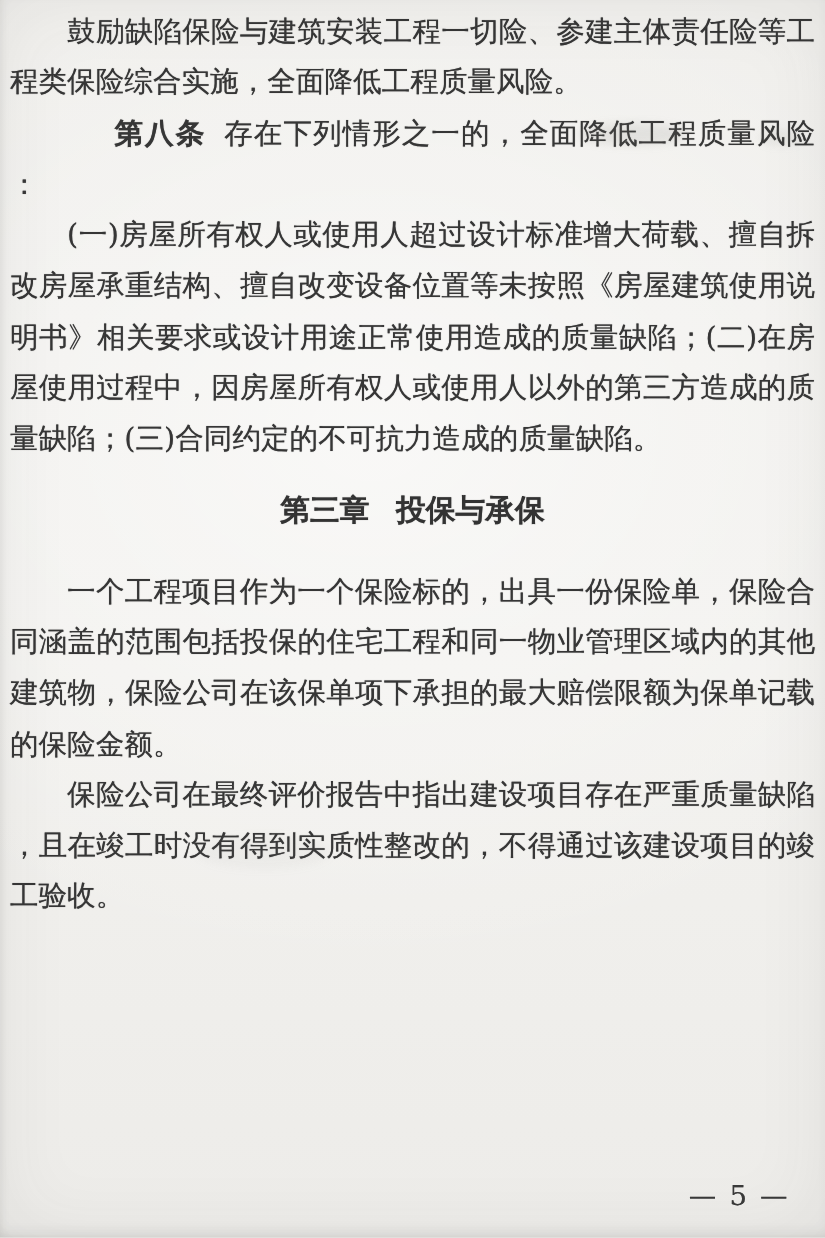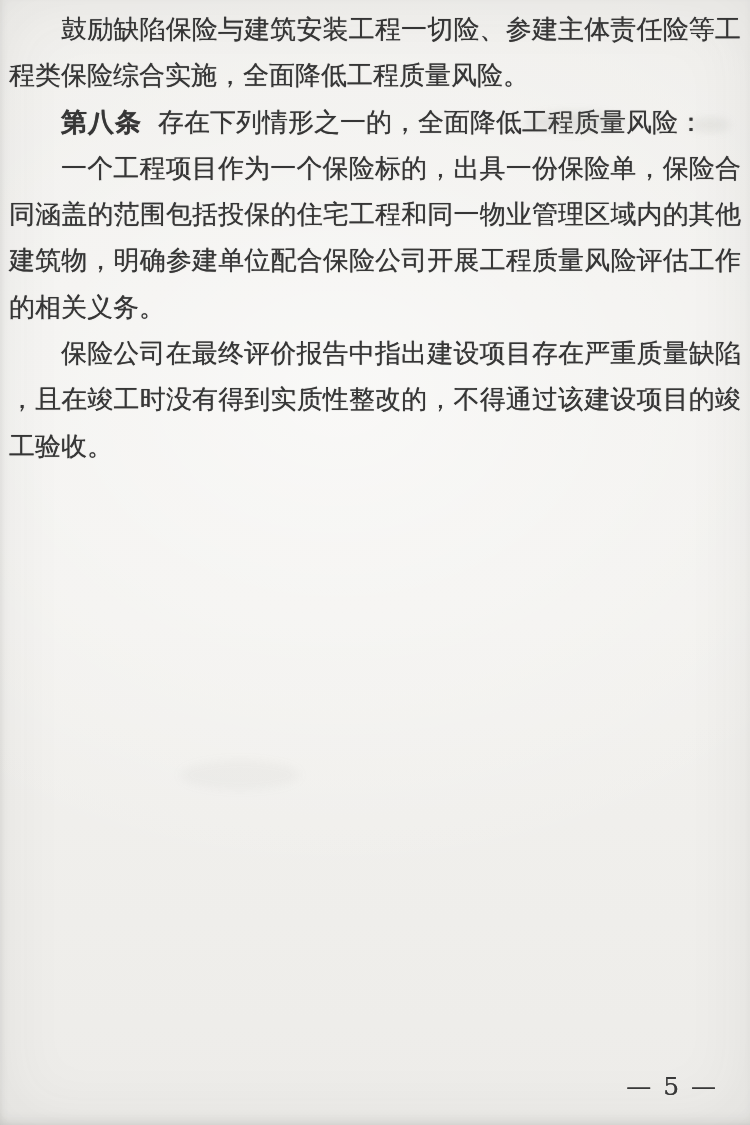--- a/index.html
+++ b/index.html
@@ -50,20 +50,21 @@
     color: #363636;
     text-shadow: 0 0 0.7px rgba(45,45,45,0.75);
   }
   .lead {
     font-family: "DejaVu Sans", "Liberation Sans", sans-serif;
     font-weight: 700;
     letter-spacing: 1px;
   }
   .lead:not(:empty) {
     margin-right: 0.62em;
+    margin-left: 43px;
   }
   .chapter {
     margin: 22px 0 30px 0;
     font-size: 27px;
     line-height: 40px;
     font-family: "DejaVu Sans", "Liberation Sans", sans-serif;
     font-weight: 700;
     text-align: center;
     text-indent: 0;
     color: #333333;
@@ -108,25 +109,27 @@
 </head>
 <body>
 
 <div class="page">
   <div class="body-text">
 
     <p class="para"><b class="lead"></b><span class="ptext">鼓励缺陷保险与建筑安装工程一切险、参建主体责任险等工程类保险综合实施，全面降低工程质量风险。</span></p>
 
     <p class="para"><b class="lead">第八条</b><span class="ptext">存在下列情形之一的，全面降低工程质量风险：</span></p>
 
+    <p class="para"><b class="lead"></b><span class="ptext">(一)房屋所有权人或使用人超过设计标准增大荷载、擅自拆改房屋承重结构、擅自改变设备位置等未按照《房屋建筑使用说明书》相关要求或设计用途正常使用造成的质量缺陷；(二)在房屋使用过程中，因房屋所有权人或使用人以外的第三方造成的质量缺陷；(三)合同约定的不可抗力造成的质量缺陷。</span></p>
 
 
+    <h2 class="chapter"><span class="chapter-number">第三章</span><span class="chapter-title">投保与承保</span></h2>
 
 
-    <p class="para"><b class="lead"></b><span class="ptext">一个工程项目作为一个保险标的，出具一份保险单，保险合同涵盖的范围包括投保的住宅工程和同一物业管理区域内的其他建筑物，明确参建单位配合保险公司开展工程质量风险评估工作的相关义务。</span></p>
+    <p class="para"><b class="lead"></b><span class="ptext">一个工程项目作为一个保险标的，出具一份保险单，保险合同涵盖的范围包括投保的住宅工程和同一物业管理区域内的其他建筑物，保险公司在该保单项下承担的最大赔偿限额为保单记载的保险金额。</span></p>
 
 
     <p class="para"><b class="lead"></b><span class="ptext">保险公司在最终评价报告中指出建设项目存在严重质量缺陷，且在竣工时没有得到实质性整改的，不得通过该建设项目的竣工验收。</span></p>
 
   </div>
 
   <div class="page-number">— 5 —</div>
 
   <div class="smudge s1"></div>
   <div class="smudge s2"></div>

